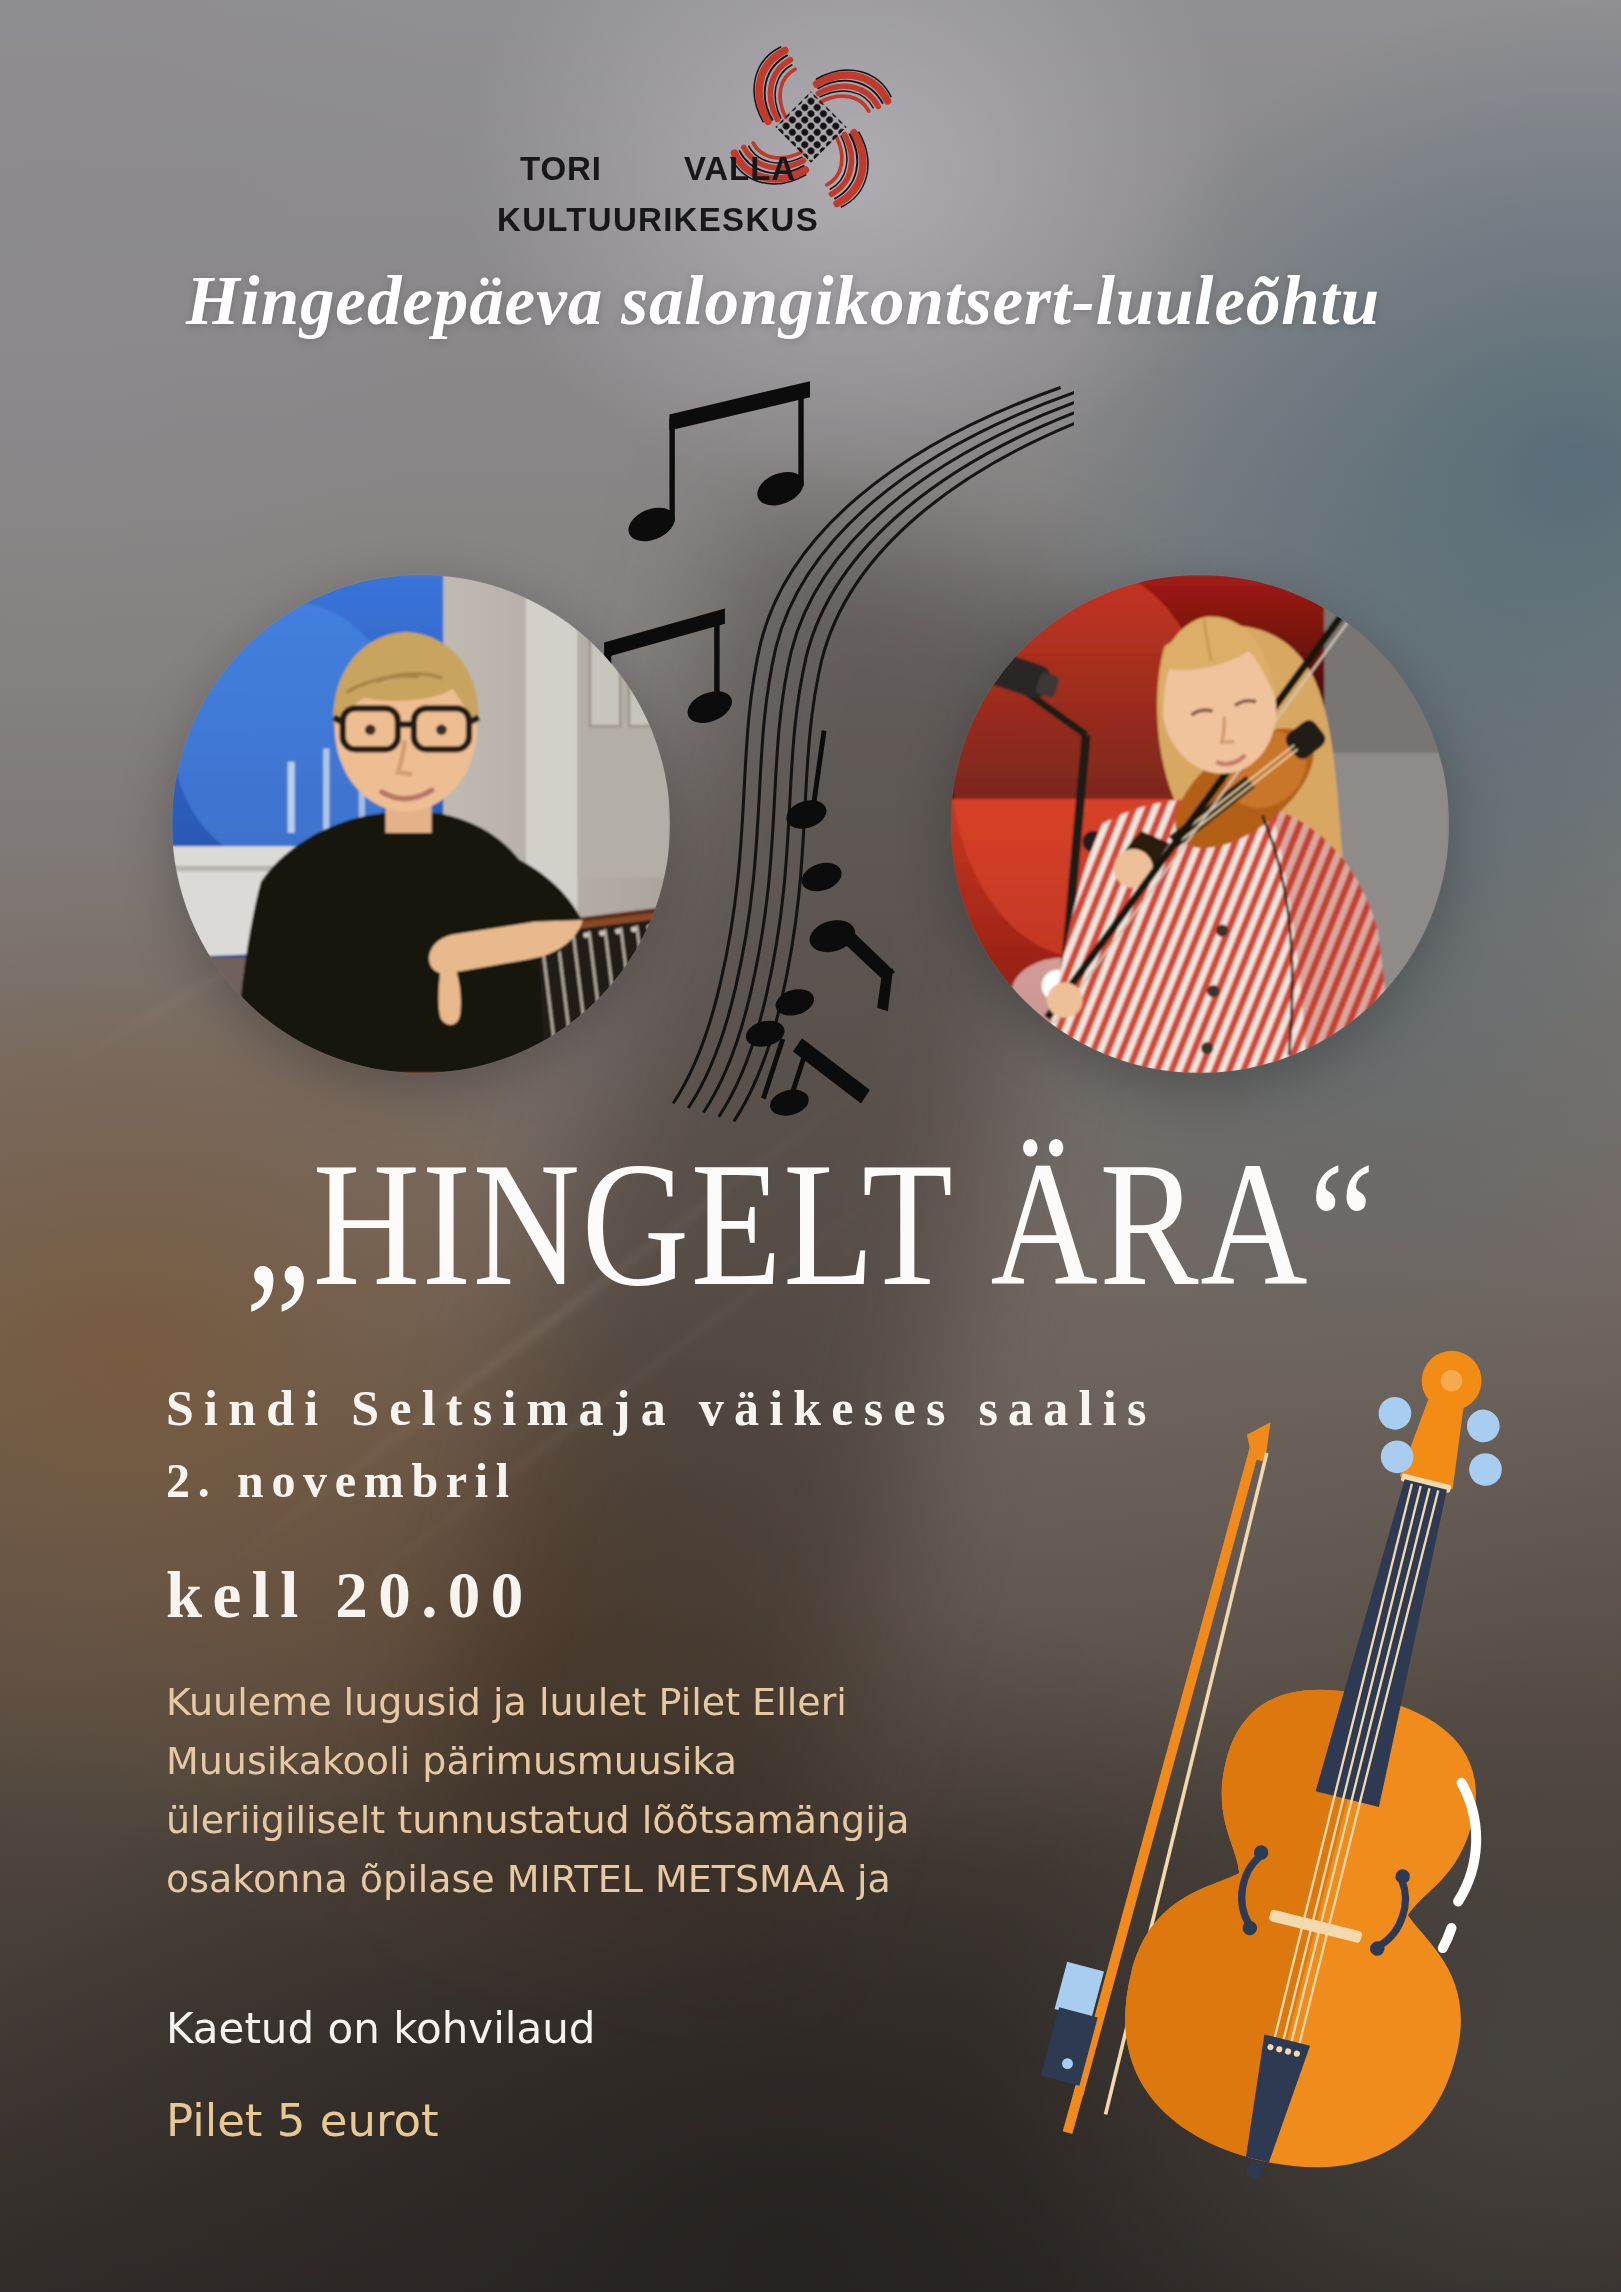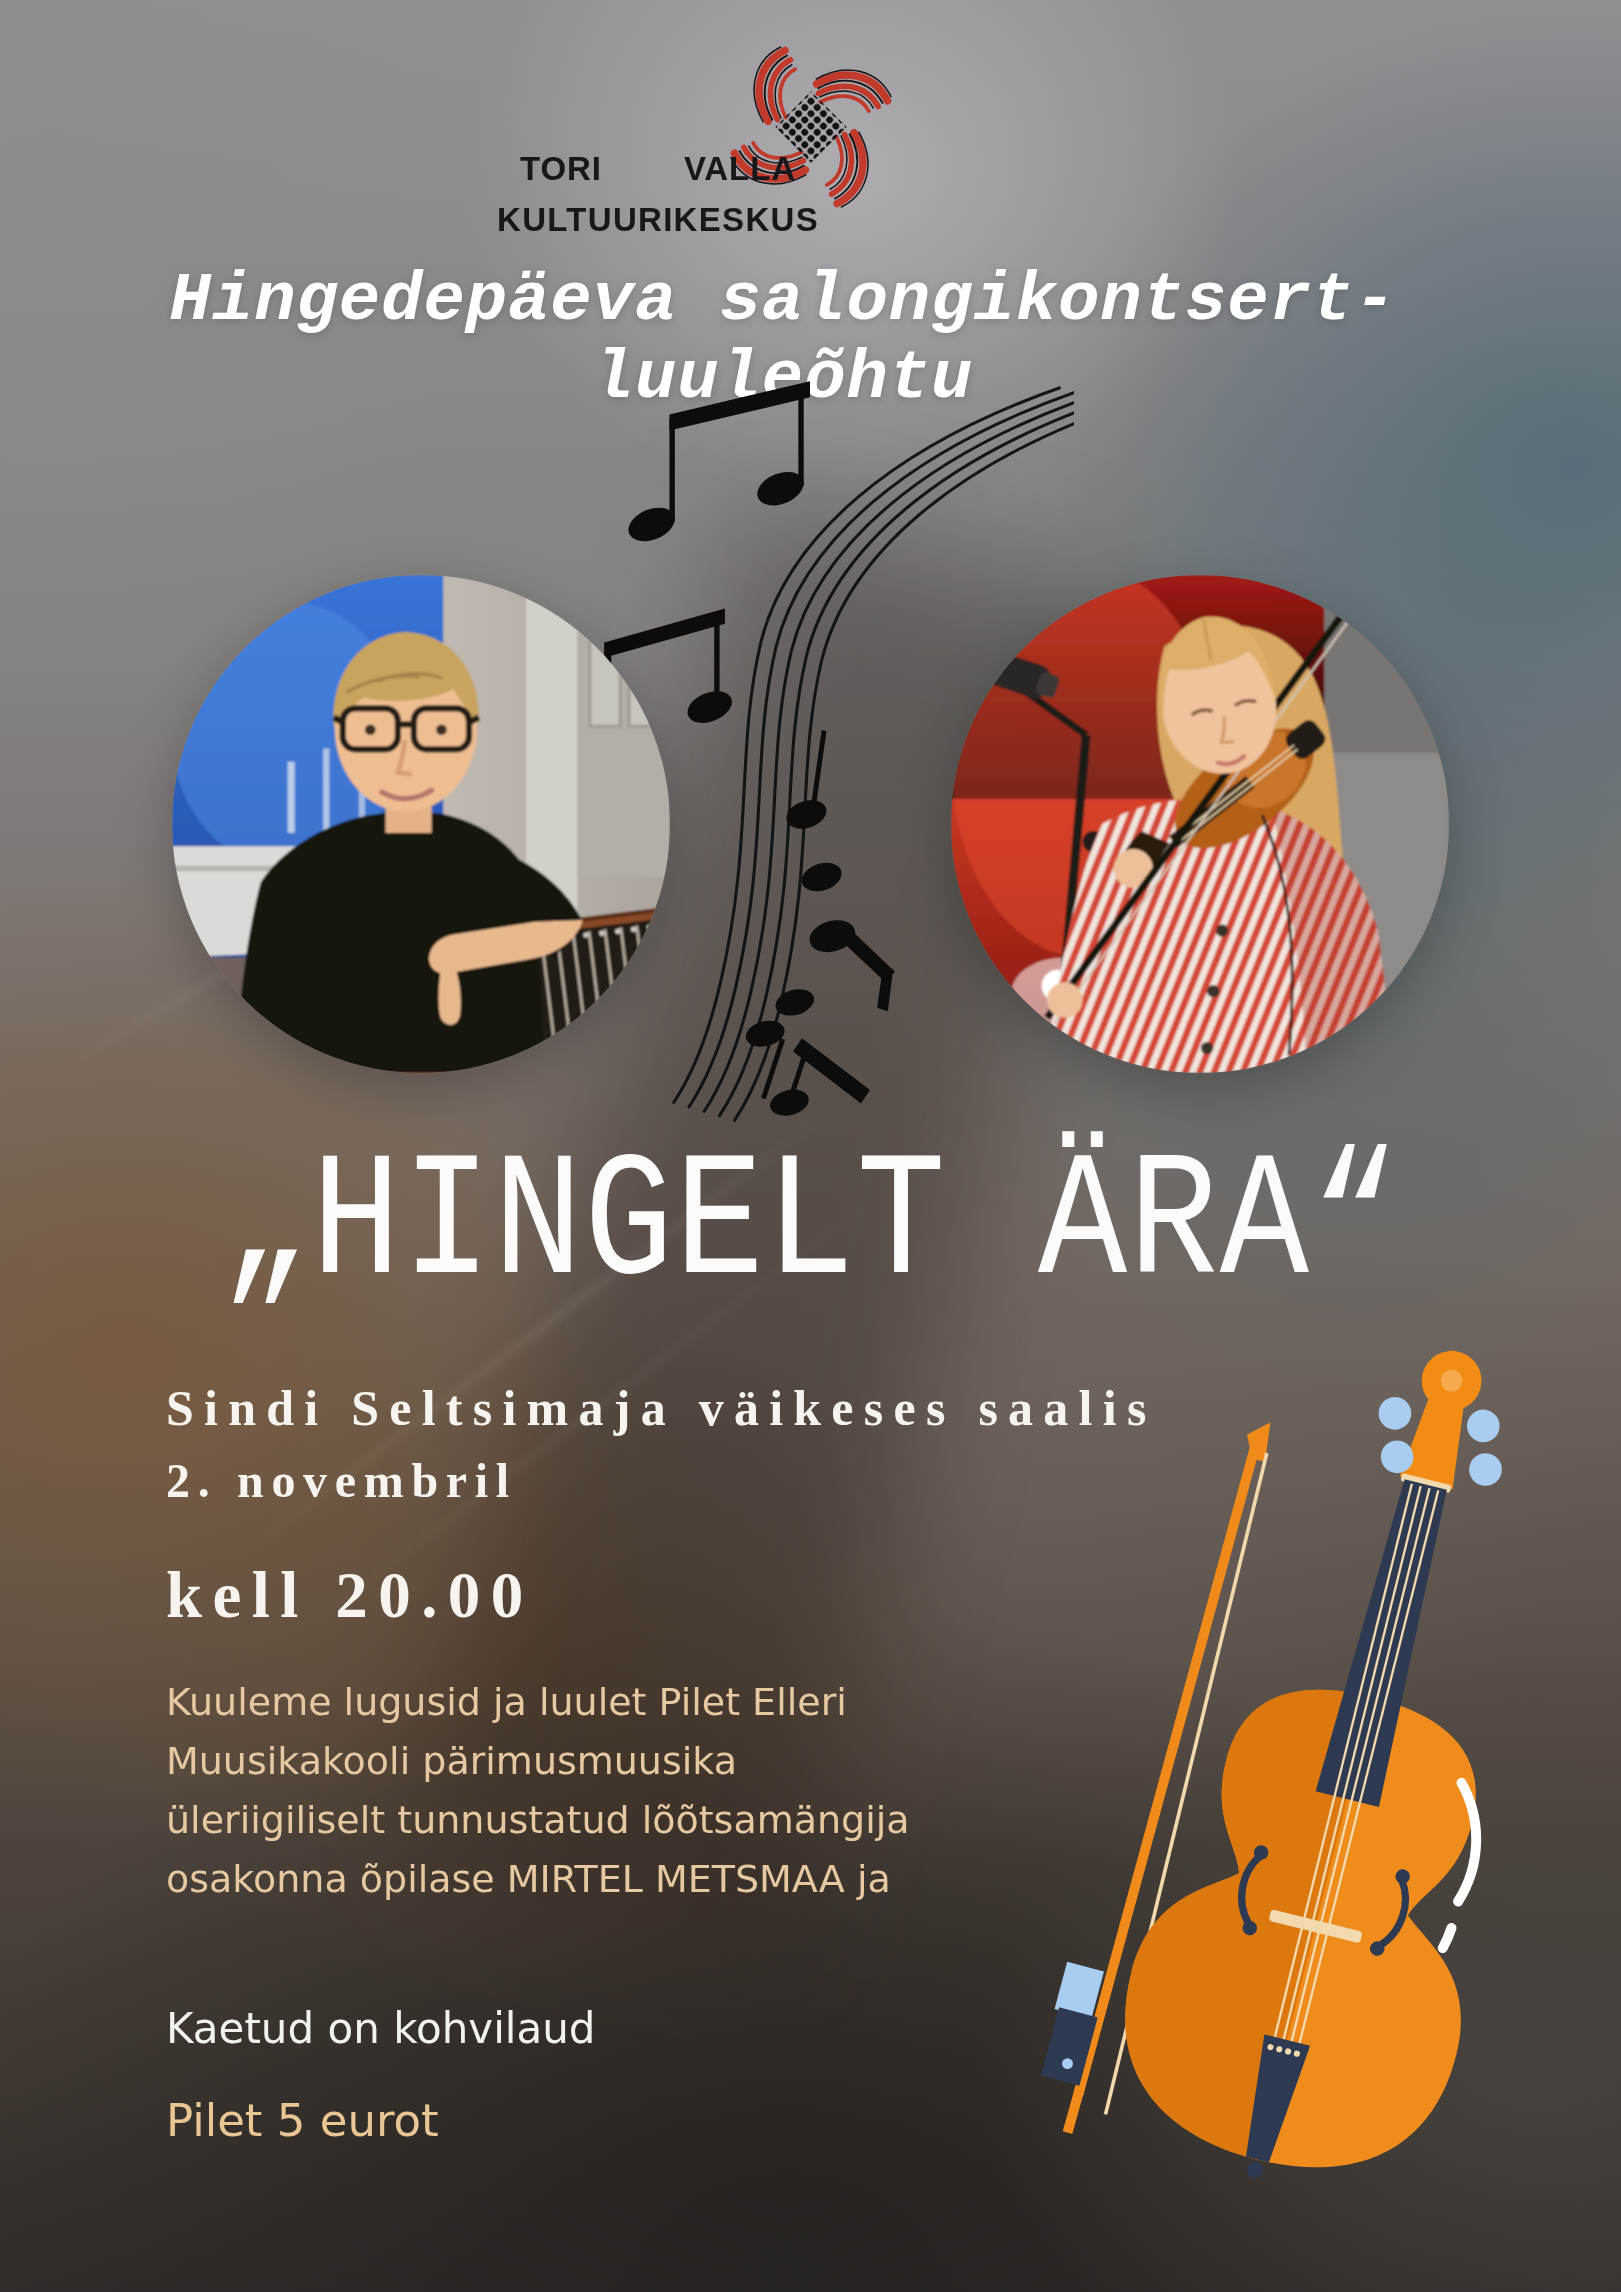--- a/index.html
+++ b/index.html
@@ -27,31 +27,31 @@
   .s2{left:269px;top:1652px;width:806px;opacity:.08;transform:rotate(-37deg);}
   .s3{left:36px;top:1079px;width:466px;opacity:.09;transform:rotate(-30deg);}
 
   .logo-icon{left:727px;top:41px;width:168px;height:172px;}
   .logo-text{left:0;top:150px;width:1316px;text-align:center;color:#18181b;
     font-family:"Liberation Sans",sans-serif;font-weight:700;}
   .logo-line1{display:flex;justify-content:center;gap:82px;font-size:33px;letter-spacing:0.9px;}
   .logo-line2{font-size:33px;letter-spacing:1.3px;margin-top:13px;}
 
   .script-headline{left:0;top:262px;width:1566px;text-align:center;color:#ffffff;
-    font-family:Liberation Mono, monospace;font-style:italic;font-weight:700;font-size:69px;
+    font-family:Liberation Serif, serif;font-style:italic;font-weight:700;font-size:69px;
     letter-spacing:0.9px;text-shadow:0 1.8px 9px rgba(0,0,0,.18);}
 
   .photo{width:498px;height:498px;border-radius:50%;overflow:hidden;
     box-shadow:0 0 0 0.9px rgba(255,255,255,.04), 0 16px 54px rgba(0,0,0,.25);}
   .photo-left{left:172px;top:575px;}
   .photo-right{left:951px;top:575px;}
   .photo svg{display:block;width:100%;height:100%;}
 
   .title{left:0;top:1130px;width:1622px;text-align:center;color:#fcfbfa;
-    font-family:Liberation Mono, monospace;font-weight:400;font-size:158px;line-height:1.2;
+    font-family:Liberation Serif, serif;font-weight:400;font-size:158px;line-height:1.2;
     letter-spacing:1.8px;}
   .title .stretch{display:inline-block;transform:scale(.94,1.12);transform-origin:center;}
 
   .info{left:166px;color:#f7f4ef;font-family:"Liberation Serif",serif;font-weight:700;white-space:nowrap;}
   .venue{top:1379px;font-size:50px;letter-spacing:.205em;}
   .date{top:1453px;font-size:48px;letter-spacing:.16em;}
   .time{top:1558px;font-size:65px;letter-spacing:.16em;}
 
   .description{left:166px;top:1673px;width:1003px;color:#e6c9a2;
     font-size:38px;line-height:59px;font-weight:400;}

